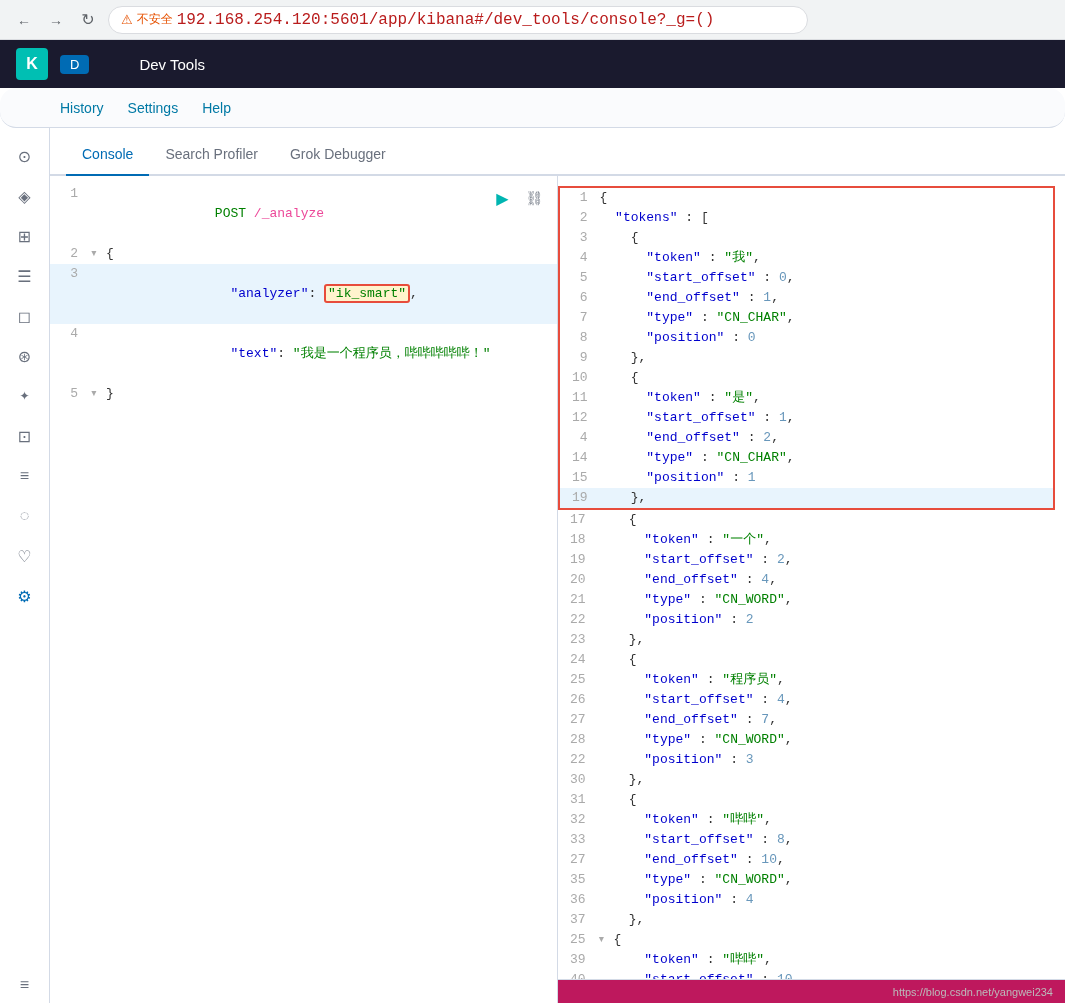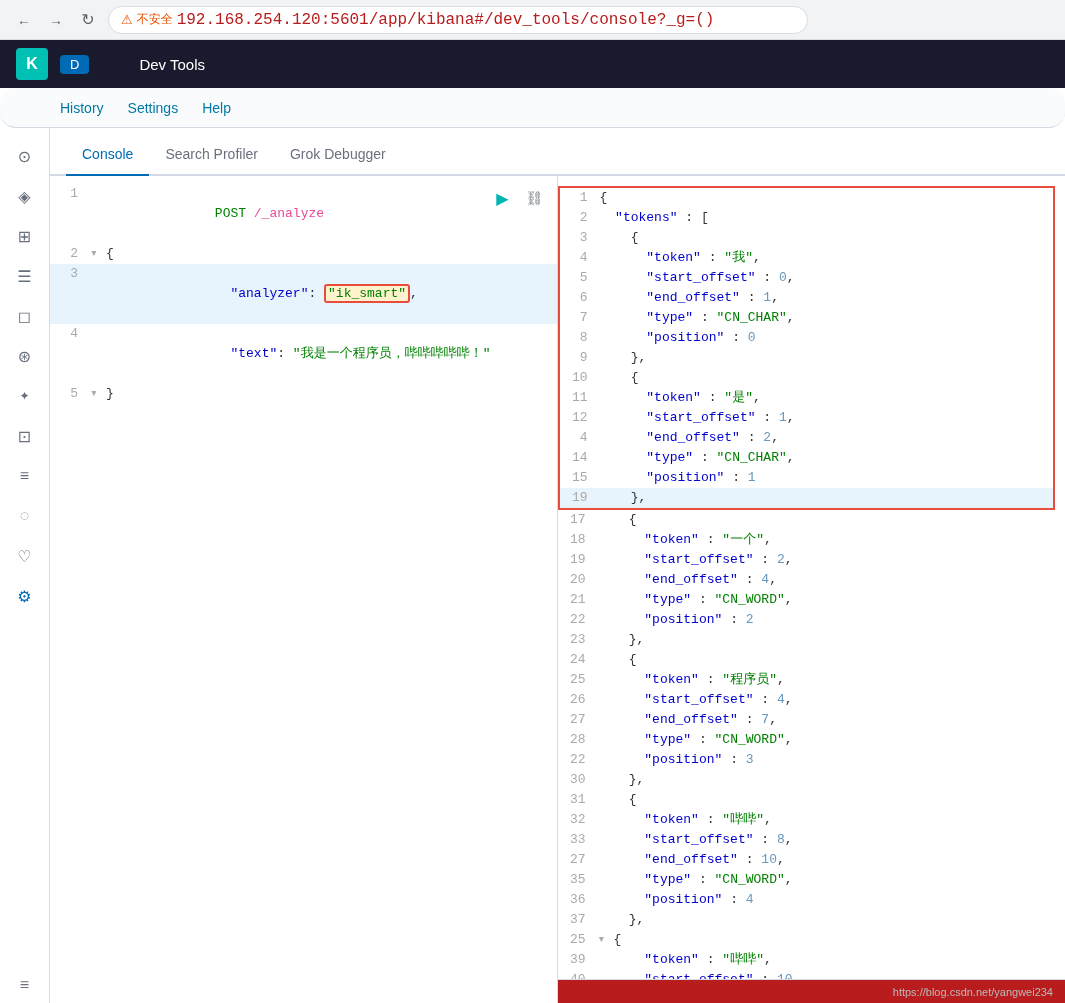--- a/index.html
+++ b/index.html
@@ -160,21 +160,21 @@
       color: #aaa; user-select: none; font-size: 13px;
     }
     .output-line-content { flex: 1; padding-right: 8px; white-space: pre; }
 
     
     ::-webkit-scrollbar { width: 6px; height: 6px; }
     ::-webkit-scrollbar-track { background: #f1f1f1; }
     ::-webkit-scrollbar-thumb { background: #ccc; border-radius: 3px; }
 
     .bottom-bar {
-      height: 24px; background: #b91c1c; border-top: 1px solid #d3dae6;
+      height: 24px; background: #be185d; border-top: 1px solid #d3dae6;
       display: flex; align-items: center; justify-content: flex-end;
       padding: 0 12px; font-size: 11px; color: #aaa;
     }
     .watermark { color: #bbb; font-size: 11px; }
   </style>
 </head>
 <body>
 
 <div class="browser-bar">
   <div class="browser-nav-btn">←</div>

